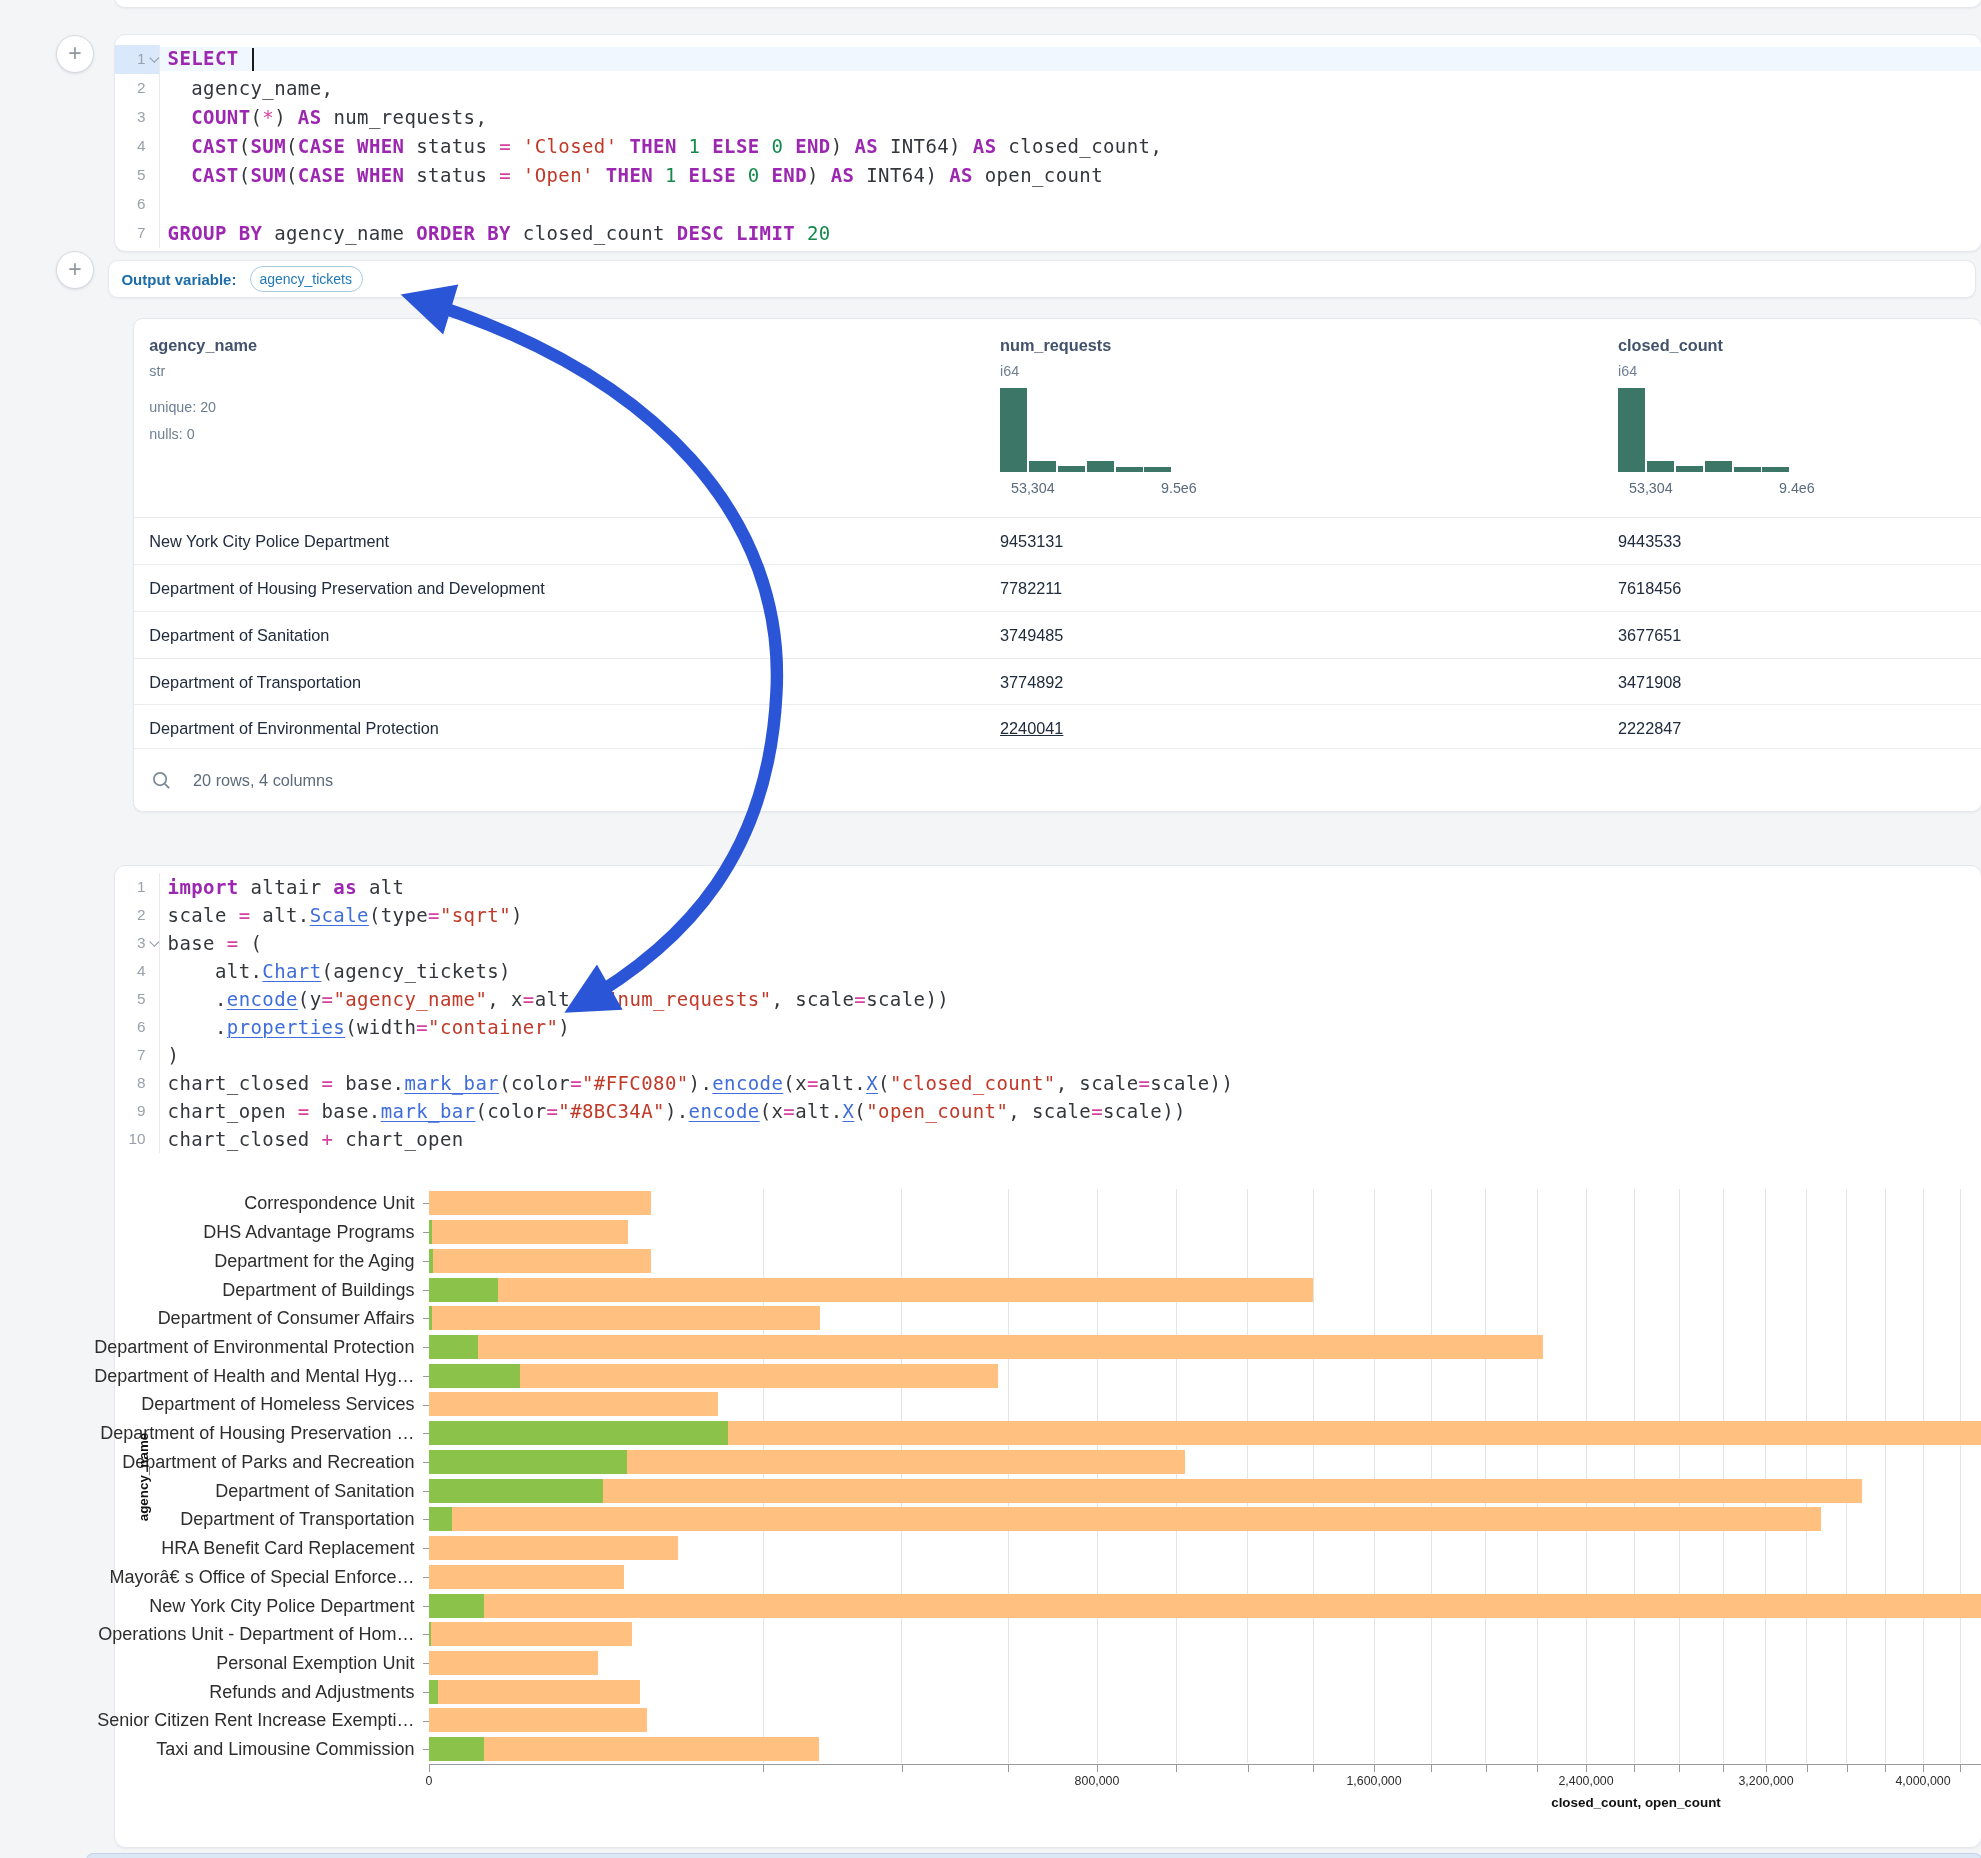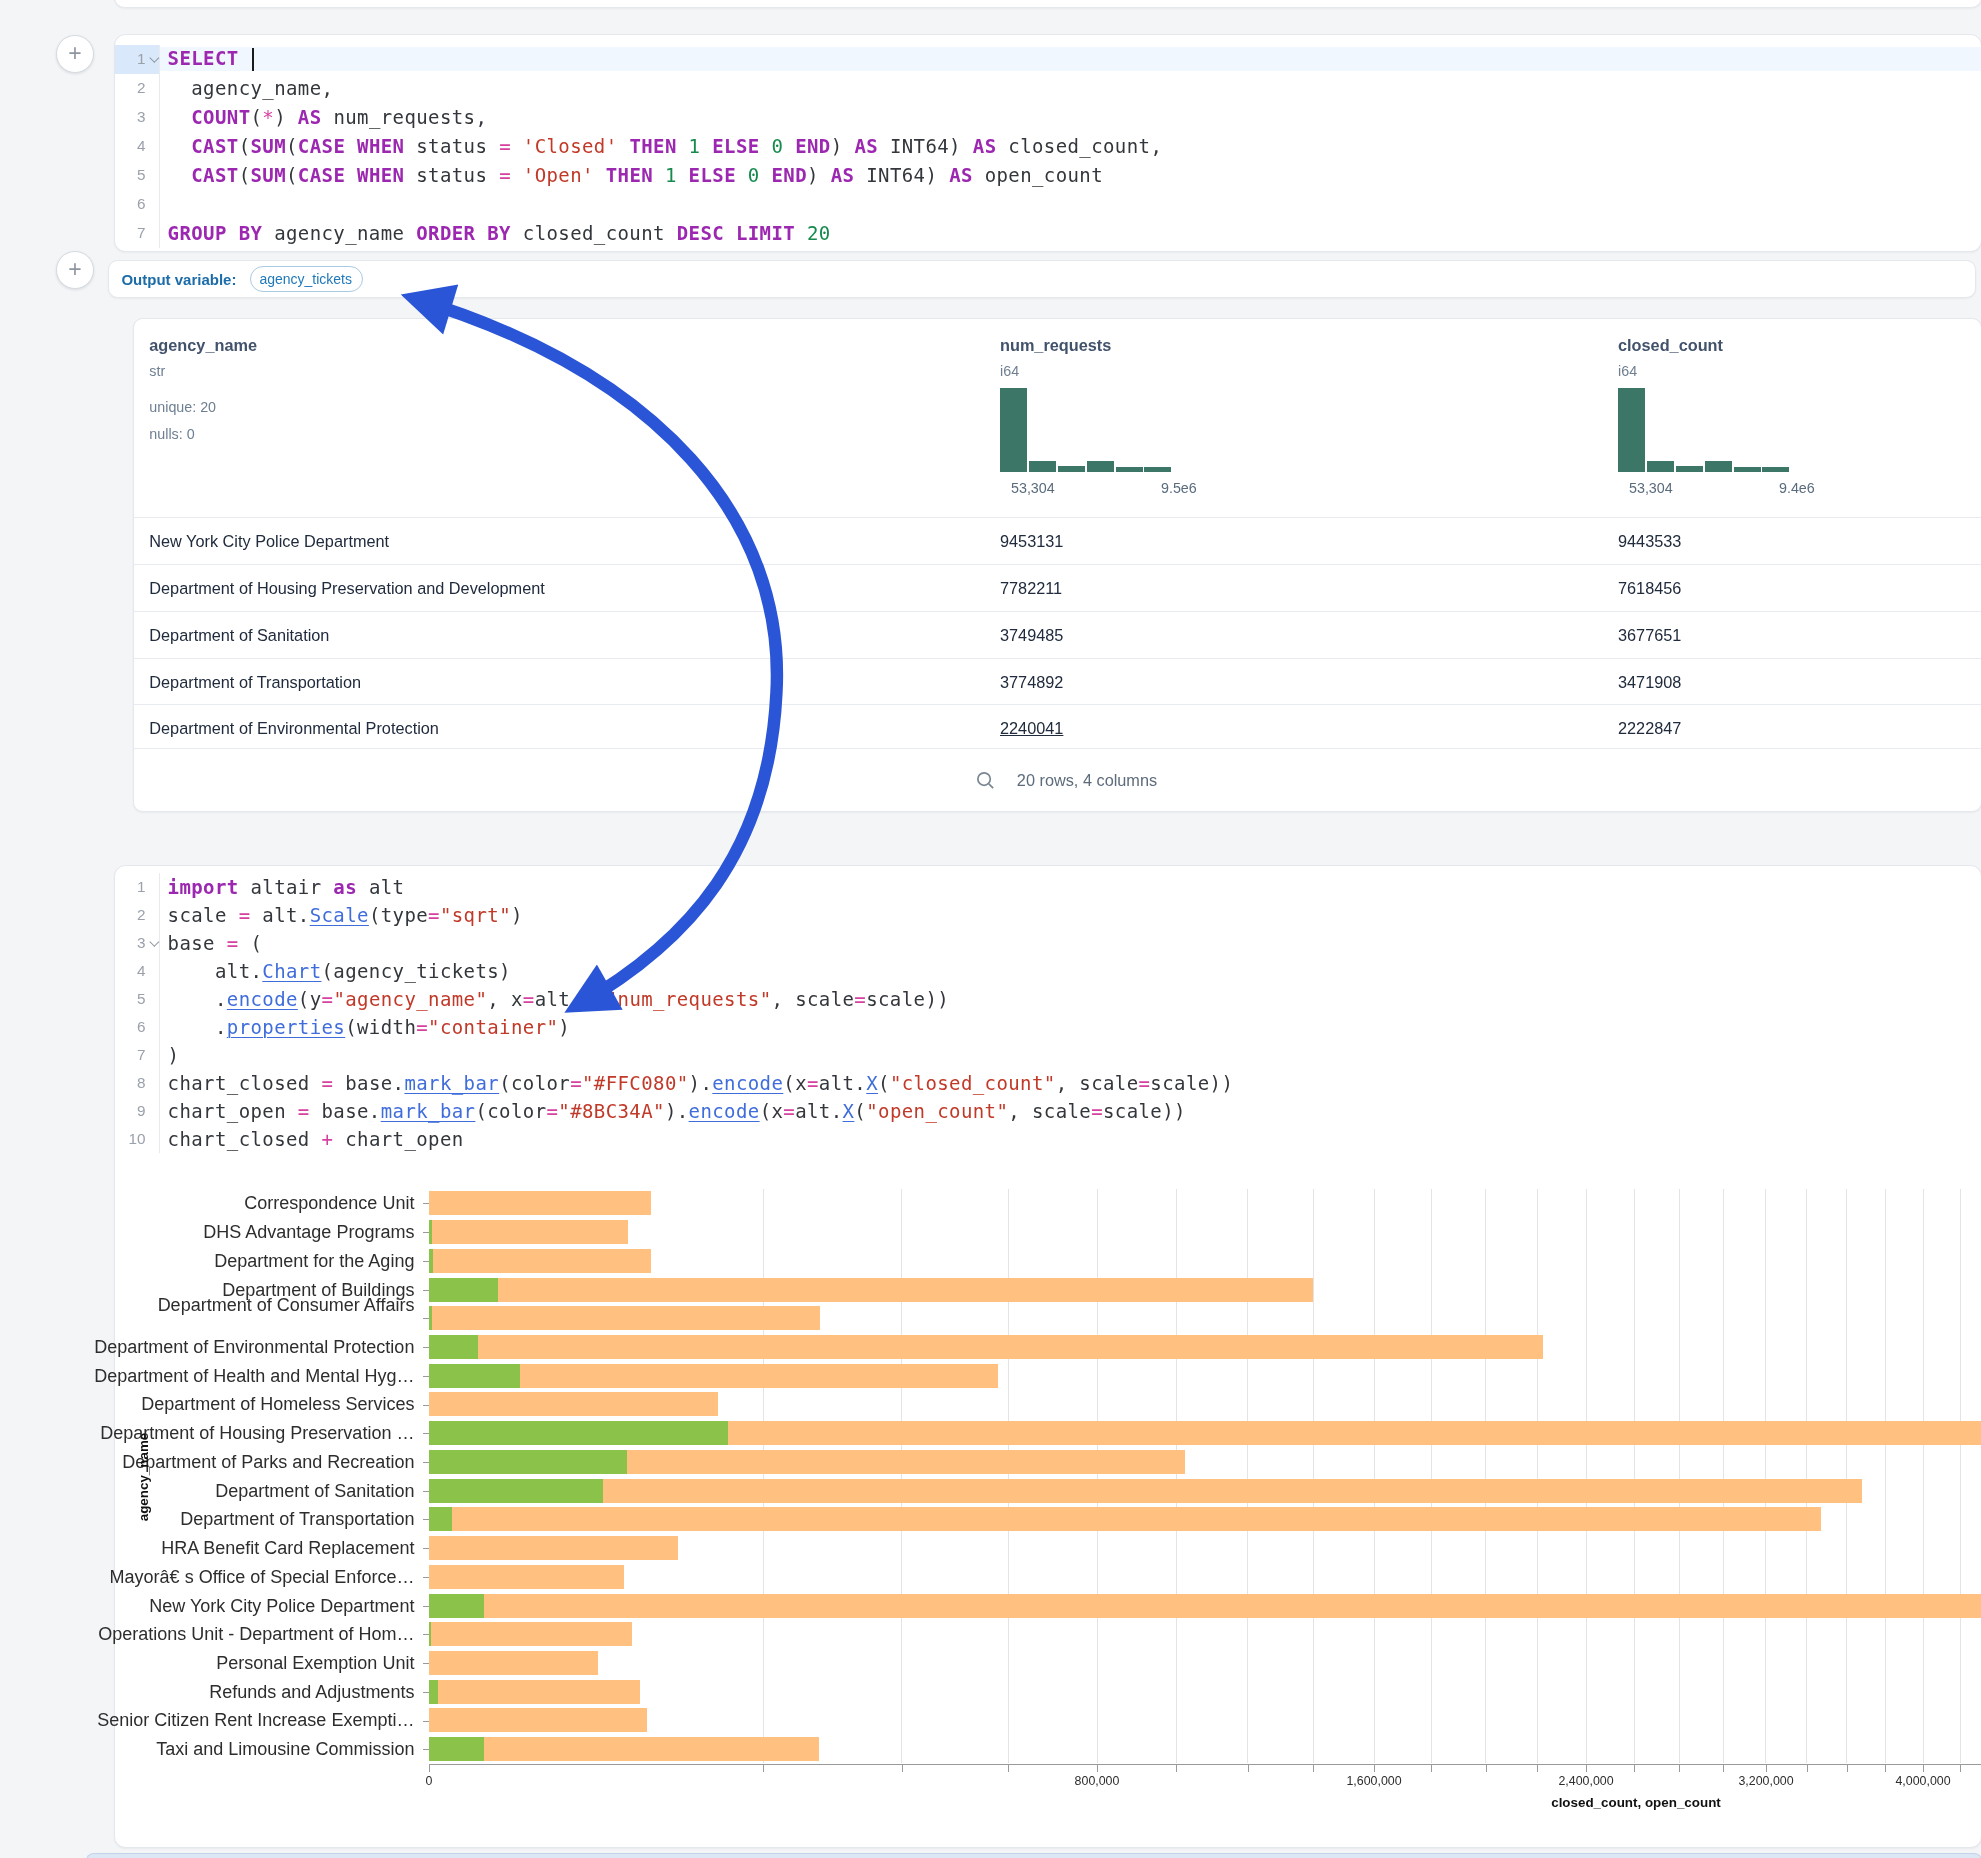--- a/index.html
+++ b/index.html
@@ -48,21 +48,21 @@
   
   #table-card { border-radius:9.6px; overflow:hidden; }
   .th-name { position:absolute; font-size:16.3px; font-weight:bold; color:#42526b; }
   .th-type, .th-stat { position:absolute; font-size:14.3px; color:#6e7f92; }
   .hist { position:absolute; display:flex; align-items:flex-end; gap:1.9px; }
   .hist-bar { width:27px; background:#3b7667; }
   .hist-lab { position:absolute; font-size:14.3px; color:#5a6b7d; }
   .t-row { position:absolute; left:0; right:0; height:47px; border-top:1px solid #e8ebef; }
   .t-cell { position:absolute; top:0; height:47px; line-height:47px; font-size:16.3px; color:#202b3d; white-space:nowrap; }
   .t-footer { position:absolute; left:0; right:0; bottom:0; height:63px; border-top:1px solid #e8ebef;
-              display:flex; align-items:center; padding-left:17px;justify-content:center; }
+              display:flex; align-items:center; padding-left:17px; }
   .t-footer span { margin-left:21px; font-size:16.3px; color:#5d6b7a; }
 
   
   #chart-plot { position:absolute; left:429px; top:1189px; width:1552px; height:574px; overflow:hidden; }
   .gridline { position:absolute; top:0; bottom:0; width:1px; background:#e4e4e4; }
   .bar { position:absolute; height:24px; }
   #chart-domain { position:absolute; left:429px; top:1764px; width:1552px; height:1.4px; background:#9a9a9a; }
   .x-tick { position:absolute; top:1765px; width:1px; height:6.7px; background:#9a9a9a; }
   .x-label { position:absolute; top:1774px; transform:translateX(-50%); font-size:12.4px; color:#2d2d2d; }
   #x-title { position:absolute; left:1636px; top:1795px; transform:translateX(-50%);
@@ -185,21 +185,21 @@
       <div class="code-line" style="height: 28px;"><div class="gutter">9</div><div class="code-text"><span>chart_open </span><span class="tk-op">=</span><span> base.</span><span class="tk-fn">mark_bar</span><span>(color</span><span class="tk-op">=</span><span class="tk-str">"#8BC34A"</span><span>).</span><span class="tk-fn">encode</span><span>(x</span><span class="tk-op">=</span><span>alt.</span><span class="tk-fn">X</span><span>(</span><span class="tk-str">"open_count"</span><span>, scale</span><span class="tk-op">=</span><span>scale))</span></div></div>
       <div class="code-line" style="height: 28px;"><div class="gutter">10</div><div class="code-text"><span>chart_closed </span><span class="tk-op">+</span><span> chart_open</span></div></div>
     </div>
 </div>
 
 <div id="y-labels">
     <div class="y-label" style="top: 14.4px;">Correspondence Unit</div>
     <div class="y-label" style="top: 43px;">DHS Advantage Programs</div>
     <div class="y-label" style="top: 72px;">Department for the Aging</div>
     <div class="y-label" style="top: 101px;">Department of Buildings</div>
-    <div class="y-label" style="top: 116px;">Department of Consumer Affairs</div>
+    <div class="y-label" style="top: 129px;">Department of Consumer Affairs</div>
     <div class="y-label" style="top: 158px;">Department of Environmental Protection</div>
     <div class="y-label" style="top: 187px;">Department of Health and Mental Hyg…</div>
     <div class="y-label" style="top: 215px; text-align: center;">Department of Homeless Services</div>
     <div class="y-label" style="top: 244px;">Department of Housing Preservation …</div>
     <div class="y-label" style="top: 273px;">Department of Parks and Recreation</div>
     <div class="y-label" style="top: 302px;">Department of Sanitation</div>
     <div class="y-label" style="top: 330px;">Department of Transportation</div>
     <div class="y-label" style="top: 359px;">HRA Benefit Card Replacement</div>
     <div class="y-label" style="top: 388px;">Mayorâ€ s Office of Special Enforce…</div>
     <div class="y-label" style="top: 417px;">New York City Police Department</div>

